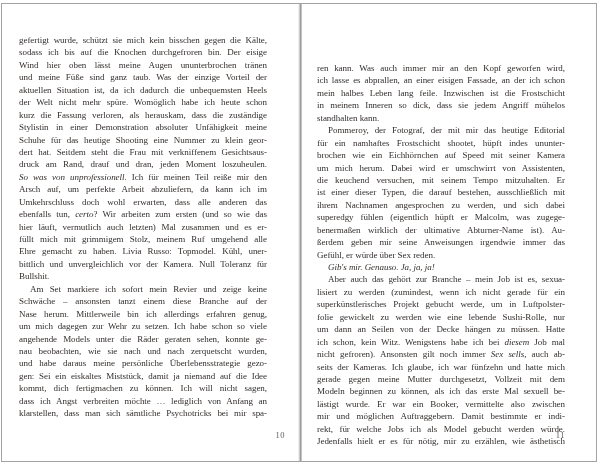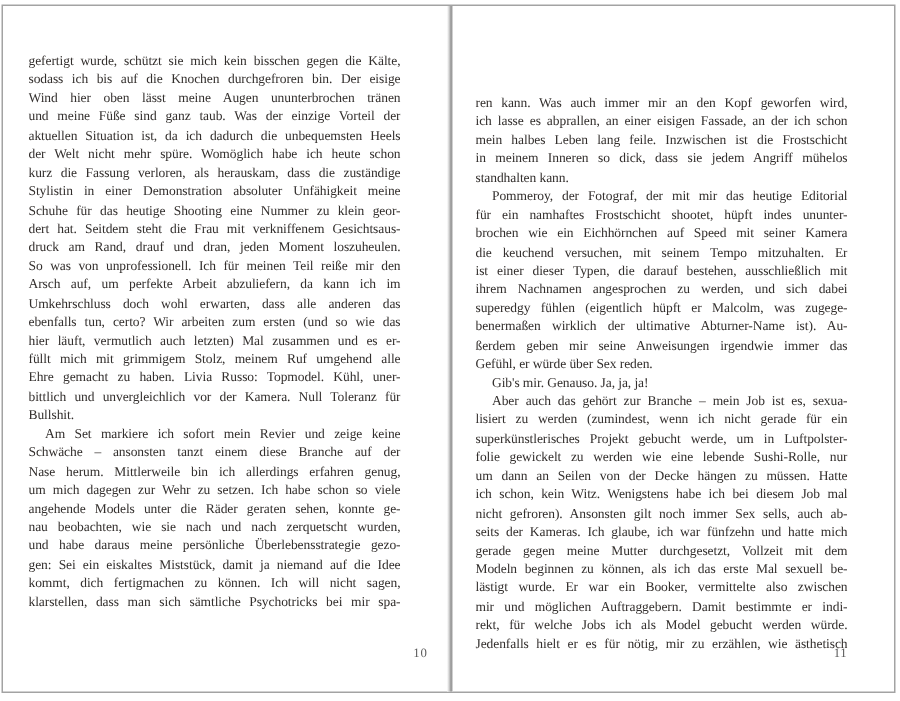--- a/index.html
+++ b/index.html
@@ -33,21 +33,21 @@
   .page-right .text-block{left:315px;margin-top:28px;}
   .line{
     height:12.45px;
     overflow:hidden;
     text-align:justify;
     text-align-last:justify;
     -moz-text-align-last:justify;
   }
   .line.end{text-align-last:left;-moz-text-align-last:left;}
   .line.indent{text-indent:11px;}
-  .italic{}
+  .italic{font-style:italic;}
   .page-number{
     position:absolute;top:426px;width:248px;
     text-align:right;
     font-size:8.5px;color:#5c5c5c;
     letter-spacing:0.5px;
   }
   .page-left  .page-number{left:35px;}
   .page-right .page-number{left:315px;}
 </style>
 </head>
@@ -78,37 +78,39 @@
         <div class="line end"><span>Bullshit.</span></div>
         <div class="line indent"><span>Am Set markiere ich sofort mein Revier und zeige keine</span></div>
         <div class="line"><span>Schwäche – ansonsten tanzt einem diese Branche auf der</span></div>
         <div class="line"><span>Nase herum. Mittlerweile bin ich allerdings erfahren genug,</span></div>
         <div class="line"><span>um mich dagegen zur Wehr zu setzen. Ich habe schon so viele</span></div>
         <div class="line"><span>angehende Models unter die Räder geraten sehen, konnte ge-</span></div>
         <div class="line"><span>nau beobachten, wie sie nach und nach zerquetscht wurden,</span></div>
         <div class="line"><span>und habe daraus meine persönliche Überlebensstrategie gezo-</span></div>
         <div class="line"><span>gen: Sei ein eiskaltes Miststück, damit ja niemand auf die Idee</span></div>
         <div class="line"><span>kommt, dich fertigmachen zu können. Ich will nicht sagen,</span></div>
+        <div class="line"><span>dass ich Angst verbreiten möchte … lediglich von Anfang an</span></div>
         <div class="line"><span>klarstellen, dass man sich sämtliche Psychotricks bei mir spa-</span></div>
       </div>
     <div class="page-number">10</div>
   </div>
 
   <div class="gutter"></div>
 
   <div class="page page-right">
     <div class="text-block">
         <div class="line"><span>ren kann. Was auch immer mir an den Kopf geworfen wird,</span></div>
         <div class="line"><span>ich lasse es abprallen, an einer eisigen Fassade, an der ich schon</span></div>
         <div class="line"><span>mein halbes Leben lang feile. Inzwischen ist die Frostschicht</span></div>
         <div class="line"><span>in meinem Inneren so dick, dass sie jedem Angriff mühelos</span></div>
         <div class="line end"><span>standhalten kann.</span></div>
         <div class="line indent"><span>Pommeroy, der Fotograf, der mit mir das heutige Editorial</span></div>
         <div class="line"><span>für ein namhaftes Frostschicht shootet, hüpft indes ununter-</span></div>
         <div class="line"><span>brochen wie ein Eichhörnchen auf Speed mit seiner Kamera</span></div>
+        <div class="line"><span>um mich herum. Dabei wird er umschwirrt von Assistenten,</span></div>
         <div class="line"><span>die keuchend versuchen, mit seinem Tempo mitzuhalten. Er</span></div>
         <div class="line"><span>ist einer dieser Typen, die darauf bestehen, ausschließlich mit</span></div>
         <div class="line"><span>ihrem Nachnamen angesprochen zu werden, und sich dabei</span></div>
         <div class="line"><span>superedgy fühlen (eigentlich hüpft er Malcolm, was zugege-</span></div>
         <div class="line"><span>benermaßen wirklich der ultimative Abturner-Name ist). Au-</span></div>
         <div class="line"><span>ßerdem geben mir seine Anweisungen irgendwie immer das</span></div>
         <div class="line end"><span>Gefühl, er würde über Sex reden.</span></div>
         <div class="line end indent"><span class="italic">Gib's mir. Genauso. Ja, ja, ja!</span></div>
         <div class="line indent"><span>Aber auch das gehört zur Branche – mein Job ist es, sexua-</span></div>
         <div class="line"><span>lisiert zu werden (zumindest, wenn ich nicht gerade für ein</span></div>

